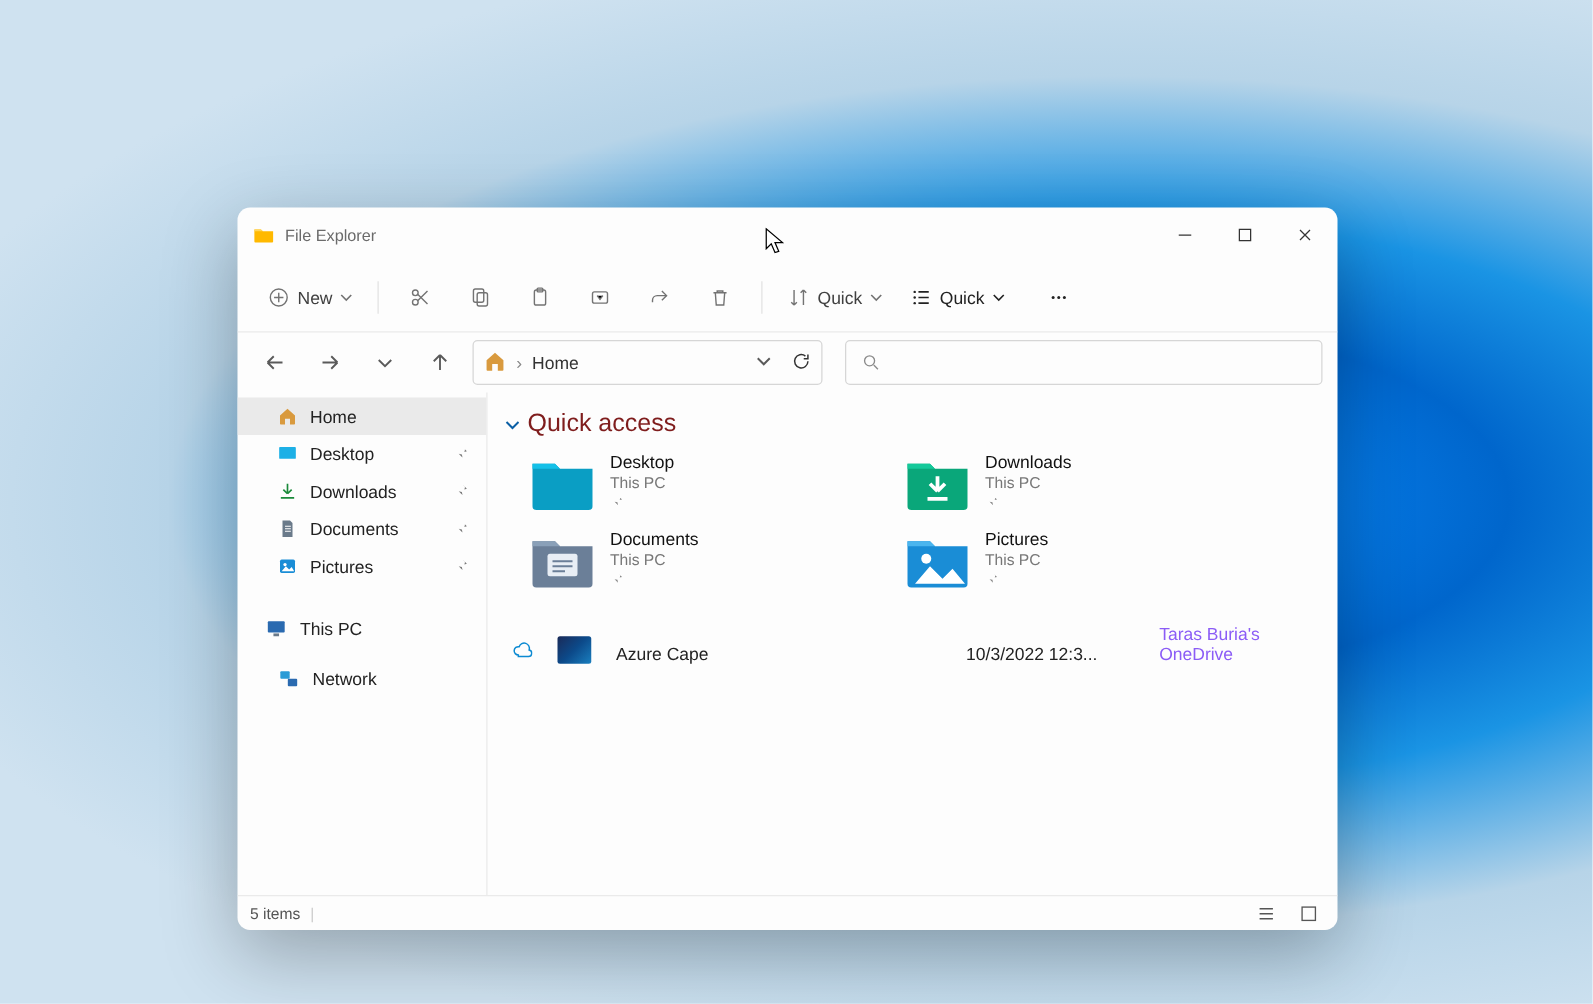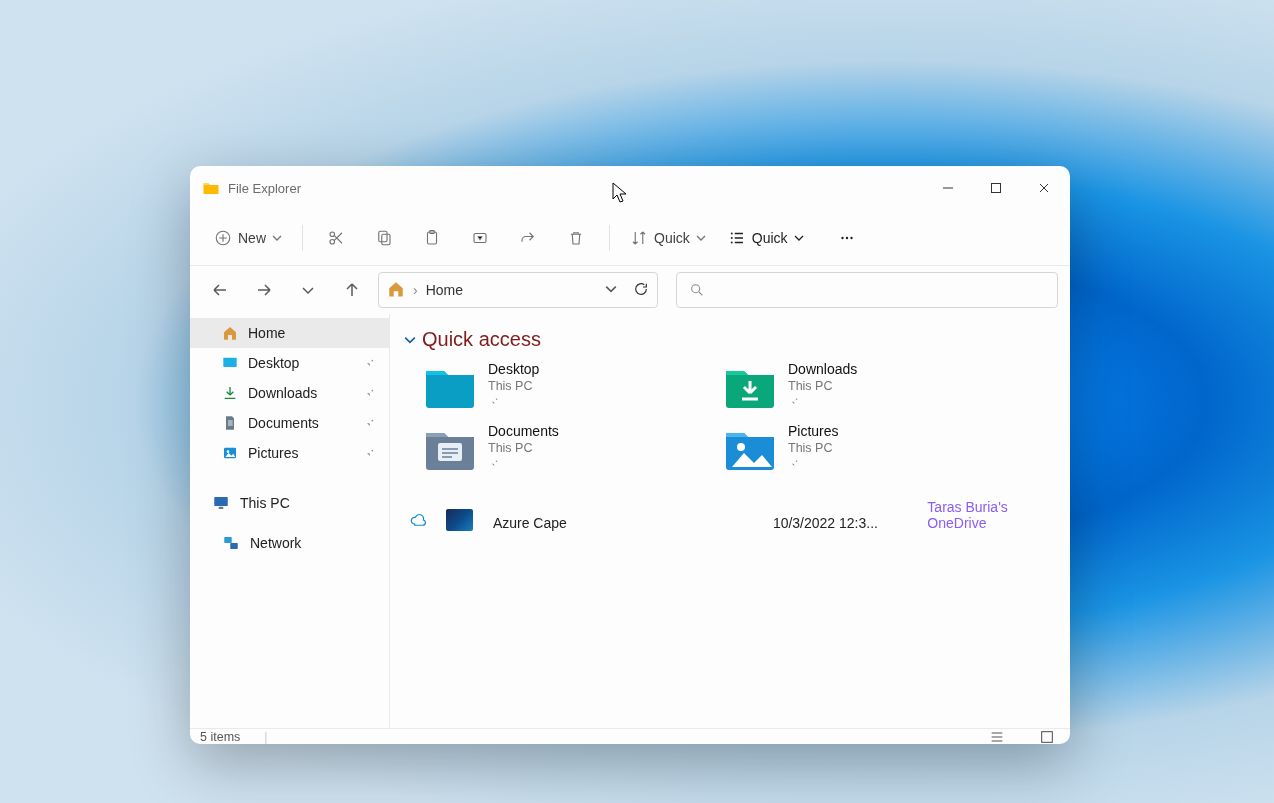--- a/index.html
+++ b/index.html
@@ -169,28 +169,28 @@
   .favrow .thumb {
     width: 30px; height: 22px;
     background: linear-gradient(135deg,#1a2a58,#0c4a8a,#1a7fbf);
     border-radius: 2px;
   }
   .favrow .favname { width: 290px; }
   .favrow .favdate { width: 150px; color: #222; }
   .favrow .favloc { color: #8b5cf6; }
   
   .statusbar {
-    height: 16px;
+    height: 28px;
     border-top: 1px solid #eaeaea;
     display: flex;
     align-items: center;
     padding: 0 10px;
     font-size: 12.5px;
     color: #555;
-    gap: 24px;
+    gap: 8px;
   }
   .statusbar .sp { flex: 1; }
   .statusbtn { width: 26px; height: 22px; display: flex; align-items: center; justify-content: center; color: #555; }
 </style>
 </head>
 <body>
 
 <div class="window">
 
   <div class="titlebar">

